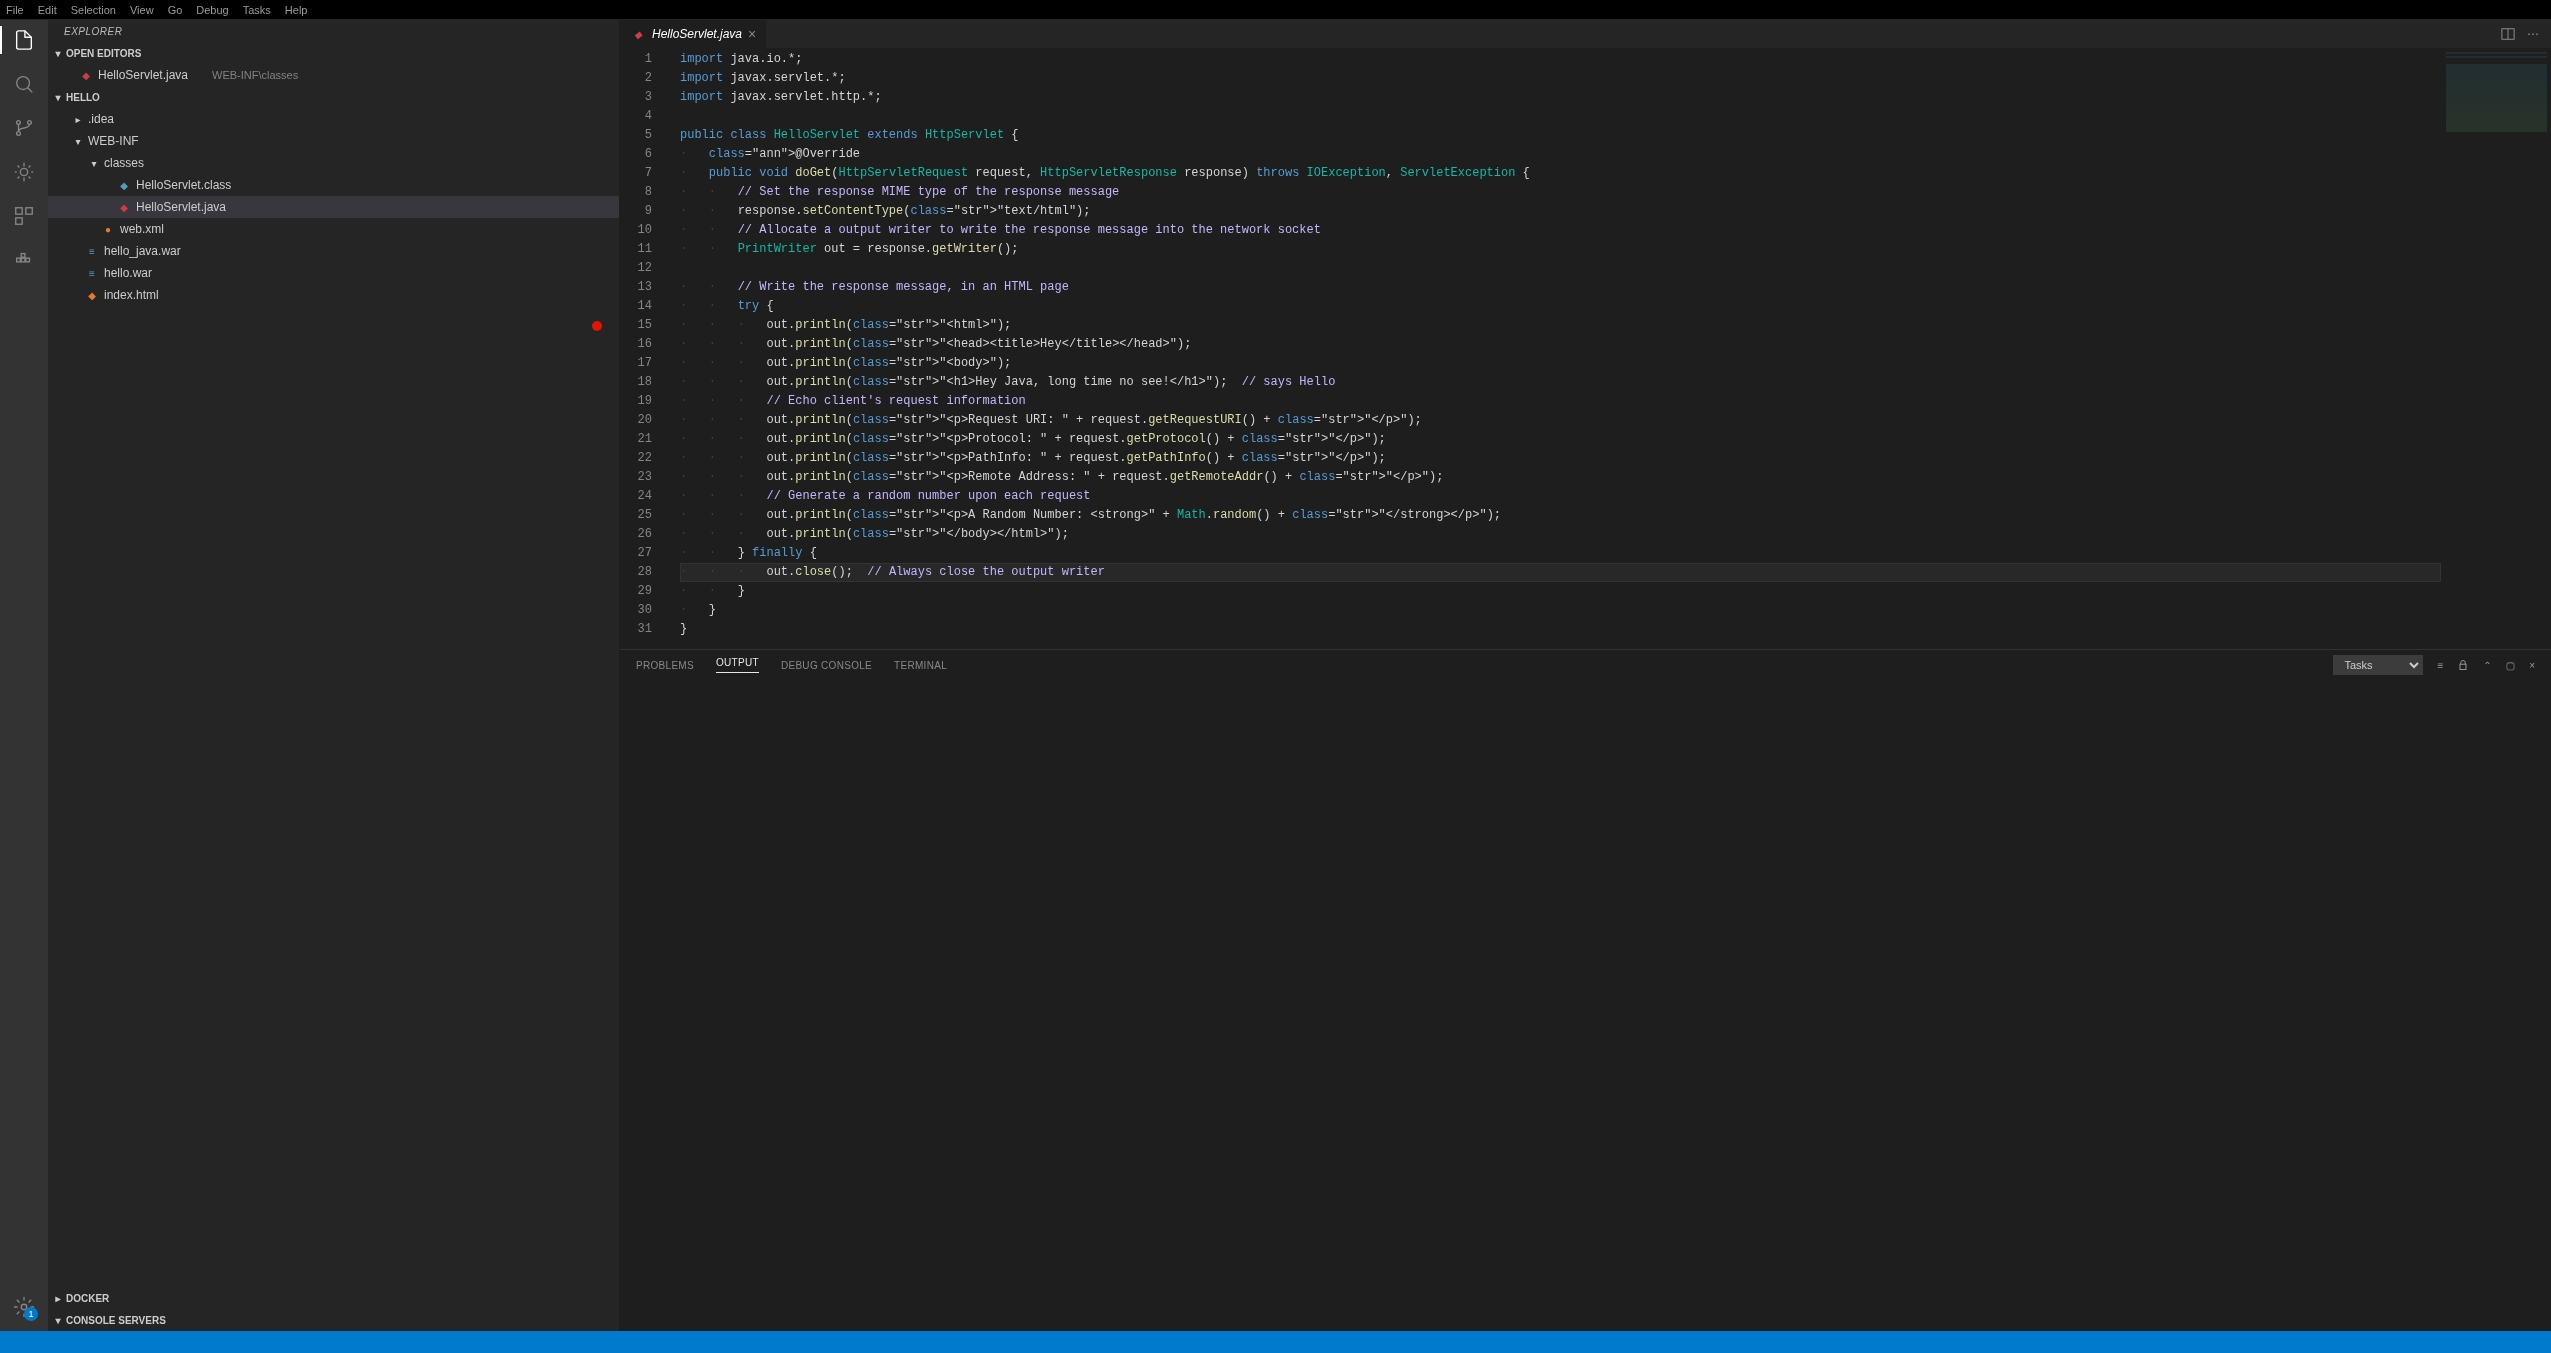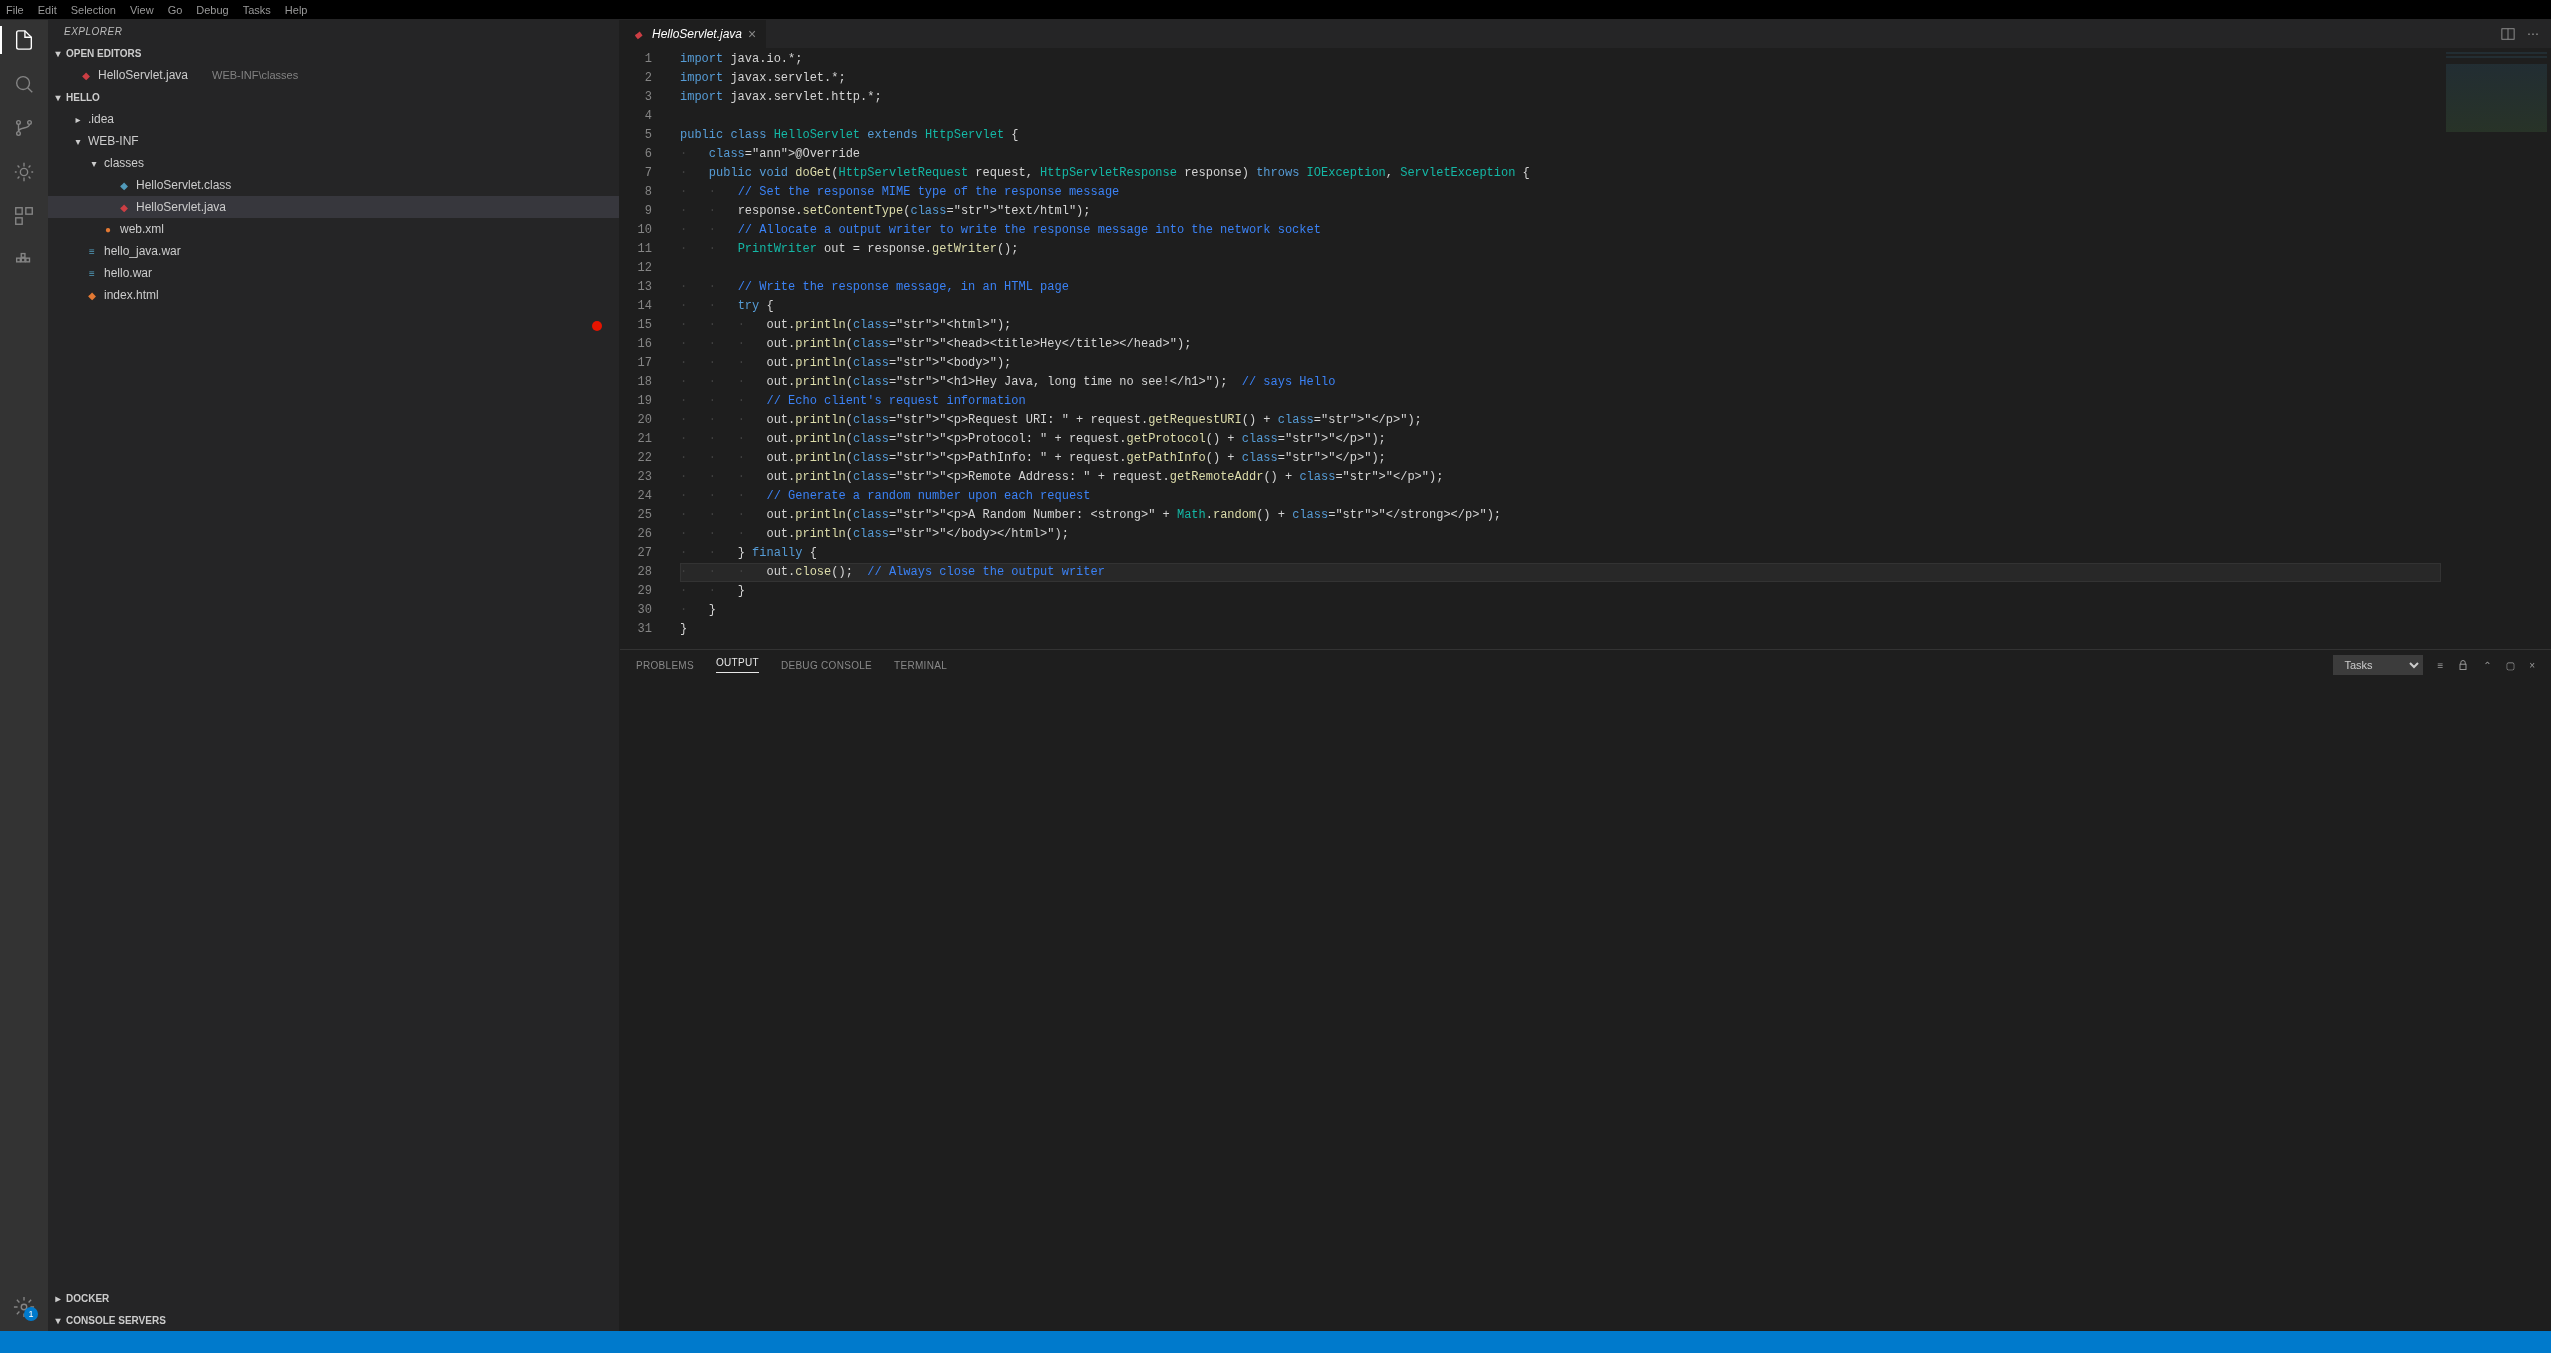--- a/index.html
+++ b/index.html
@@ -175,21 +175,21 @@
       padding-top: 2px;
       white-space: pre;
       color: #d4d4d4;
       overflow: auto;
     }
     .code-line { height: 19px; }
     .code-line.current { background: #282828; box-shadow: inset 0 0 0 1px #333; }
     .kw { color: #569cd6; }
     .type { color: #14b8a6; }
     .fn { color: #dcdcaa; }
-    .cmt { color: #3b82f6; }
+    .cmt { color: #c4b5fd; }
     .guide { color: #404040; }
     .minimap {
       width: 110px;
       background: #1e1e1e;
       border-left: 1px solid #1e1e1e;
       padding: 4px;
     }
     .minimap-content {
       width: 100%;
       height: 80px;

